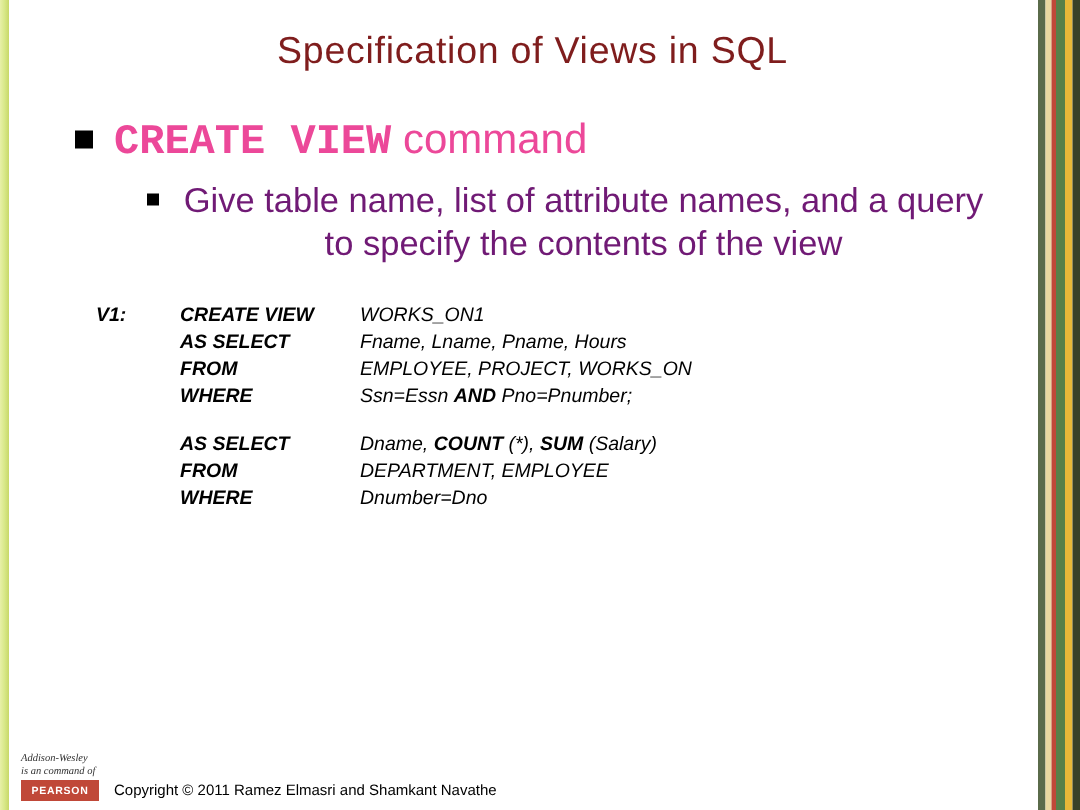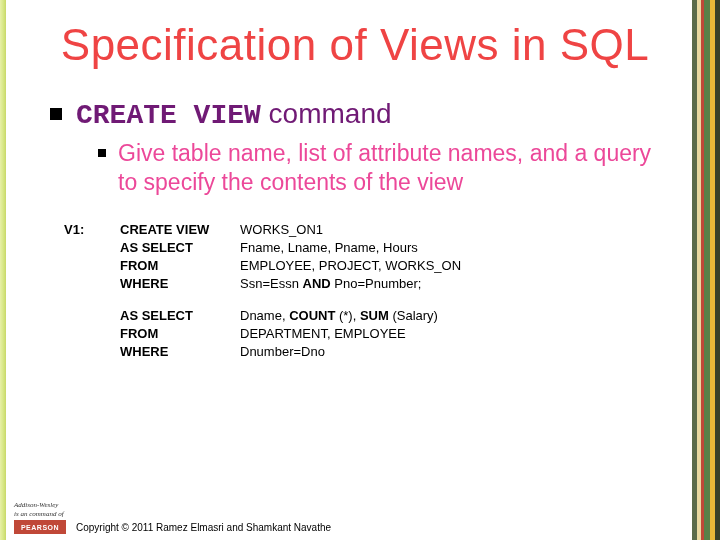--- a/index.html
+++ b/index.html
@@ -30,43 +30,43 @@
   .rs6 { width: 5px; background: #384028; }
 
   .slide {
     position: absolute;
     left: 10px; top: 0;
     width: 680px; height: 540px;
     padding: 20px 30px 10px 40px;
   }
 
   .title {
-    font-size: 44px;
+    font-size: 25px;
     font-weight: 400;
-    color: #ef4444;
+    color: #7f1d1d;
     text-align: center;
     margin-bottom: 28px;
     letter-spacing: 0.5px;
   }
 
   .lvl1 {
     display: flex;
     align-items: flex-start;
     margin-bottom: 8px;
   }
   .lvl1 .bullet {
     width: 12px; height: 12px;
     background: #000;
     margin-top: 10px;
     margin-right: 14px;
     flex-shrink: 0;
   }
   .lvl1 .text {
     font-size: 28px;
-    color: #701a75;
+    color: #ec4899;
     text-align: right;
   }
   .lvl1 .code {
     font-family: "Courier New", Courier, monospace;
     font-weight: bold;
   }
 
   .lvl2 {
     display: flex;
     align-items: flex-start;
@@ -75,41 +75,43 @@
   }
   .lvl2 .bullet {
     width: 8px; height: 8px;
     background: #000;
     margin-top: 10px;
     margin-right: 12px;
     flex-shrink: 0;
   }
   .lvl2 .text {
     font-size: 23px;
-    color: #ec4899;
+    color: #701a75;
     line-height: 1.25;
+    text-align: center;
   }
 
   .sql-block {
     background: #ffffff;
     margin-left: 10px;
     margin-bottom: 4px;
     padding: 6px 4px 10px 4px;
     font-family: Arial, Helvetica, sans-serif;
     font-size: 13px;
     color: #000;
   }
   .sql-row {
     display: table-row;
   }
   .sql-block > div { display: table; border-collapse: collapse; }
   .sql-cell {
     display: table-cell;
     padding: 1.5px 0;
     vertical-align: top;
+    font-style: italic;
   }
   .col-label { width: 56px; white-space: nowrap;}
   .col-kw    { width: 120px; font-weight: bold; white-space: nowrap;}
   .col-val   { }
   .bold { font-weight: bold; }
 
   .sql-gap { height: 14px; }
 
   .footer {
     position: absolute;

